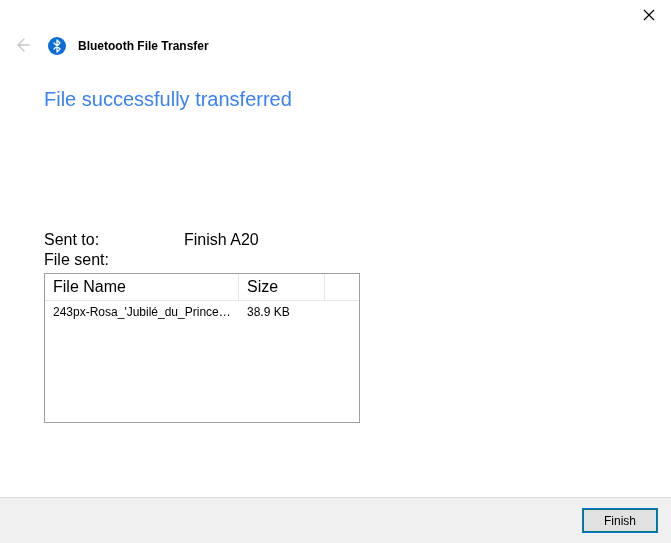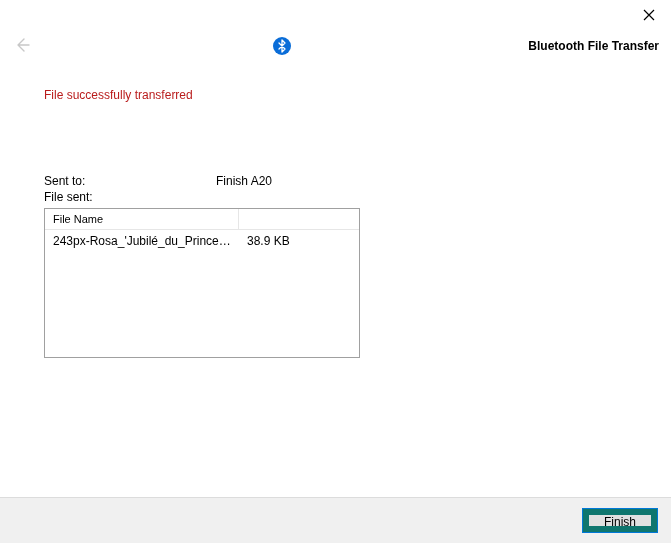--- a/index.html
+++ b/index.html
@@ -22,21 +22,20 @@
     top: 8px; right: 14px;
     width: 16px; height: 16px;
     cursor: pointer;
     display: flex; align-items: center; justify-content: center;
   }
   .close-btn svg { width: 12px; height: 12px; }
   .header {
     display: flex; align-items: center;
     padding: 36px 12px 4px 12px;
     gap: 12px;
-    justify-content: space-between;
   }
   .back-arrow {
     width: 20px; height: 20px;
     display: flex; align-items: center; justify-content: center;
     color: #bdbdbd;
     margin-right: 4px;
   }
   .back-arrow svg { width: 16px; height: 16px; }
   .bt-icon {
     width: 18px; height: 18px;
@@ -47,44 +46,43 @@
   .bt-icon svg { width: 10px; height: 14px; }
   .title {
     font-size: 12px;
     font-weight: 600;
   }
   .content {
     flex: 1;
     padding: 0 44px;
   }
   .status-heading {
-    color: #b91c1c;
-    font-size: 12px;
+    color: #3b82f6;
+    font-size: 20px;
     font-weight: 400;
     margin-top: 28px;
-    margin-bottom: 72px;
+    margin-bottom: 120px;
   }
   .info-row {
     display: flex;
-    font-size: 12px;
+    font-size: 16px;
     margin-bottom: 2px;
-    gap: 32px;
   }
   .info-label { width: 140px; }
   .info-value { }
   .table-wrap {
     border: 1px solid #a0a0a0;
     width: 316px;
     height: 150px;
     margin-top: 4px;
     overflow: hidden;
   }
   .table-header {
     display: flex;
-    font-size: 11px;
+    font-size: 16px;
     border-bottom: 1px solid #e6e6e6;
     background: #fff;
   }
   .th {
     padding: 4px 8px;
     border-right: 1px solid #e6e6e6;
     white-space: nowrap; overflow: hidden; text-overflow: ellipsis;
   }
   .th:last-child { border-right: none; }
   .col-name { width: 194px; }
@@ -103,21 +101,21 @@
     height: 46px;
     background: #f0f0f0;
     border-top: 1px solid #dcdcdc;
     display: flex; align-items: center; justify-content: flex-end;
     padding: 0 14px;
   }
   .finish-btn {
     min-width: 74px;
     height: 23px;
     background: #e1e1e1;
-    border: 6px solid #0f766e;
+    border: 1px solid #0f766e;
     outline: 1px solid #0078d7;
     font-family: inherit;
     font-size: 12px;
     cursor: pointer;
     padding: 0 12px;
   }
 </style>
 </head>
 <body>
 
@@ -154,20 +152,21 @@
       <div class="info-label">Sent to:</div>
       <div class="info-value">Finish A20</div>
     </div>
     <div class="info-row">
       <div class="info-label">File sent:</div>
     </div>
 
     <div class="table-wrap">
       <div class="table-header">
         <div class="th col-name">File Name</div>
+        <div class="th col-size">Size</div>
         <div class="th col-end"></div>
       </div>
       <div class="table-row">
         <div class="td col-name">243px-Rosa_'Jubilé_du_Prince_de_...</div>
         <div class="td col-size">38.9 KB</div>
       </div>
     </div>
   </div>
 
   <div class="footer">

